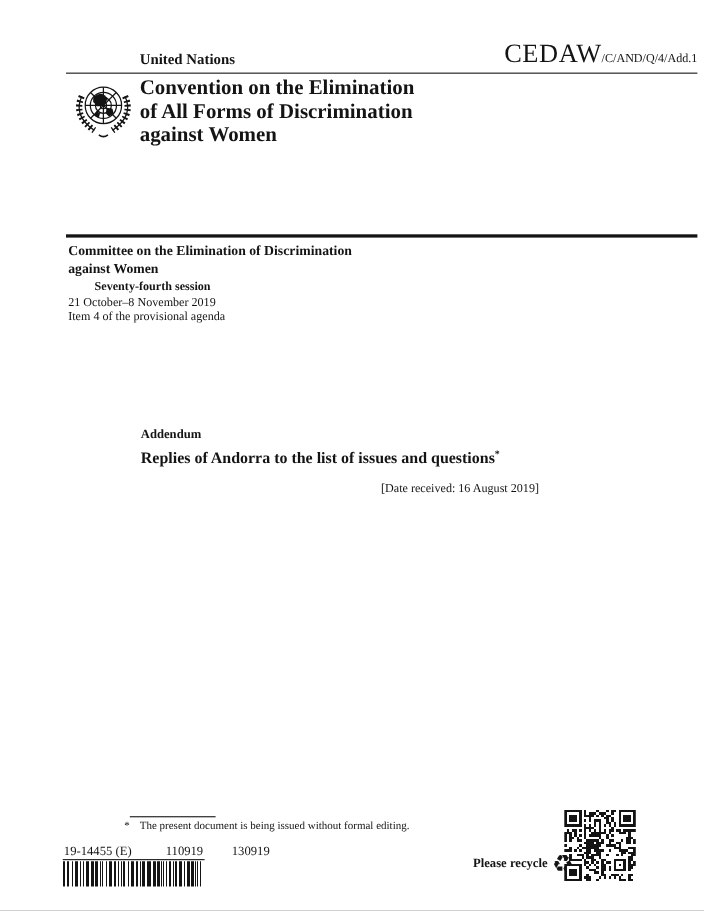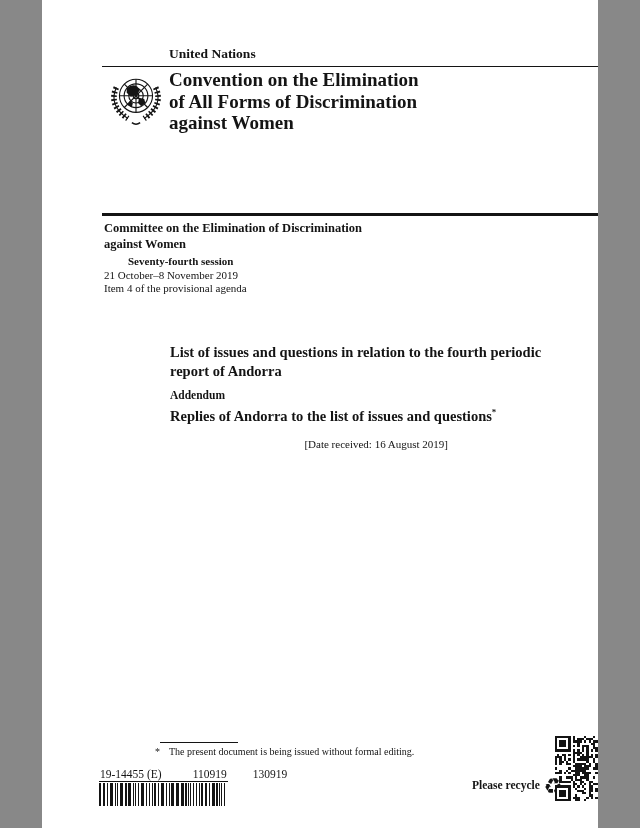--- a/index.html
+++ b/index.html
@@ -1,17 +1,17 @@
 <!DOCTYPE html>
 <html><head>
 <meta charset="utf-8">
 <style>
   html,body { margin:0; padding:0; background:#888; }
   .page {
-    position:relative; width:556px; height:828px; margin:0 auto;
+    position:relative; width:640px; height:828px; margin:0 auto;
     background:#fff; color:#141414; overflow:hidden;
     font-family:"Liberation Serif", serif;
   }
   .abs { position:absolute; }
 
   
   .un-label { left:127px; top:46px; font-size:13.5px; font-weight:bold; }
   .doc-symbol { right:6px; top:36px; white-space:nowrap; }
   .doc-symbol .main { font-size:24px; letter-spacing:0.5px; }
   .doc-symbol .suffix { font-size:11px; }
@@ -47,20 +47,23 @@
   .recycle .glyph { font-size:22px; font-weight:normal; vertical-align:-5px; margin-left:4px; font-family:"DejaVu Sans", sans-serif; }
   .qr { left:513px; top:736px; width:65px; height:65px; }
 </style>
 </head>
 <body>
 
 <div class="page">
 
   <div class="abs un-label">United Nations</div>
 
+  <div class="abs doc-symbol">
+    <span class="main">CEDAW</span><span class="suffix">/C/AND/Q/4/Add.1</span>
+  </div>
 
   <div class="abs rule-top"></div>
 
   <div class="abs emblem">
     <svg width="62" height="62" viewBox="0 0 60 60">
       <g stroke="#141414" fill="none" stroke-width="1.1">
         <circle cx="30" cy="24" r="16"></circle>
         <circle cx="30" cy="24" r="11.5"></circle>
         <circle cx="30" cy="24" r="7"></circle>
         <circle cx="30" cy="24" r="2.8"></circle>
@@ -92,22 +95,20 @@
   <div class="abs rule-thick"></div>
 
   <div class="abs committee">
     <div class="committee-name">Committee on the Elimination of Discrimination
 against Women</div>
     <div class="session">Seventy-fourth session</div>
     <div class="plainline">21 October–8 November 2019</div>
     <div class="plainline">Item 4 of the provisional agenda</div>
   </div>
 
-  <div class="abs main-title">List of issues and questions in relation to the fourth periodic
-report of Andorra</div>
   <div class="abs addendum">Addendum</div>
   <div class="abs subtitle">
     <span>Replies of Andorra to the list of issues and questions</span><sup>*</sup>
   </div>
   <div class="abs date-received">[Date received: 16 August 2019]</div>
 
   <div class="abs footnote-rule"></div>
   <div class="abs footnote">
     <span class="marker">*</span><span>The present document is being issued without formal editing.</span>
   </div>

